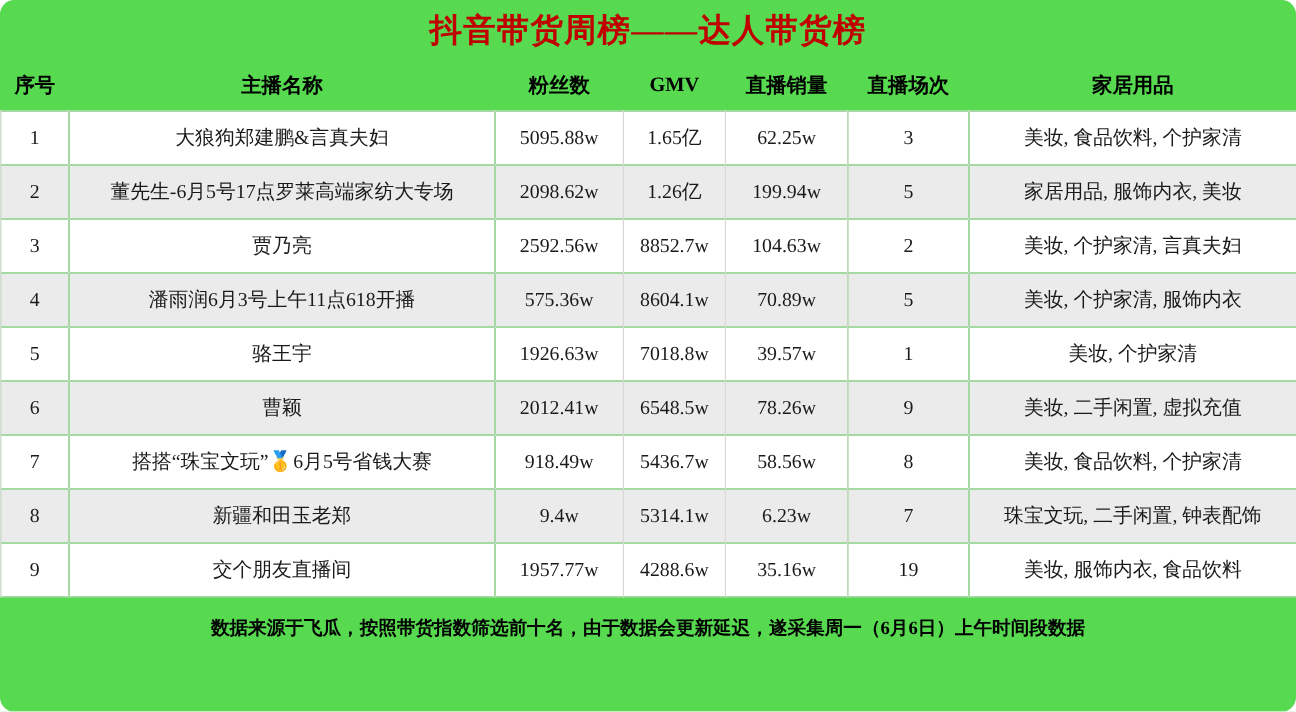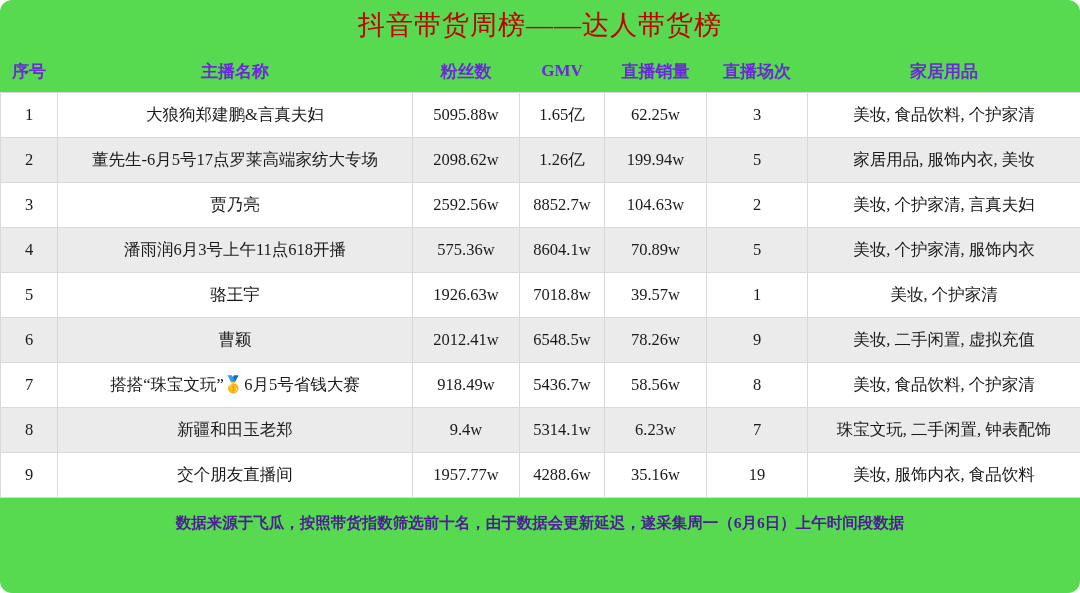--- a/index.html
+++ b/index.html
@@ -18,33 +18,33 @@
     border-radius: 12px;
     overflow: hidden;
     box-sizing: border-box;
   }
   .title-bar {
     height: 50px;
     display: flex;
     align-items: center;
     justify-content: center;
     font-size: 27px;
-    font-weight: normal;
+    font-weight: bold;
     letter-spacing: 1px;
     color: var(--title-red, #c00000);
   }
   table {
     width: 1080px;
     border-collapse: collapse;
     table-layout: fixed;
   }
   thead th {
     height: 42px;
     background: var(--green, #57d950);
-    color: #6d28d9;
+    color: #000000;
     font-size: 17px;
     font-weight: bold;
     text-align: center;
     vertical-align: middle;
     border: none;
     padding: 0;
   }
   tbody td {
     height: 44px;
     background: #ffffff;
@@ -60,21 +60,21 @@
   tbody tr:nth-child(even) td {
     background: var(--row-alt, #ebebeb);
   }
   .footer-bar {
     height: 51px;
     display: flex;
     align-items: center;
     justify-content: center;
     font-size: 15.5px;
     font-weight: bold;
-    color: #4c1d95;
+    color: #000000;
     background: var(--green, #57d950);
   }
 </style>
 </head>
 <body>
 
 <div class="card">
   <div class="title-bar">抖音带货周榜——达人带货榜</div>
 
   <table>

